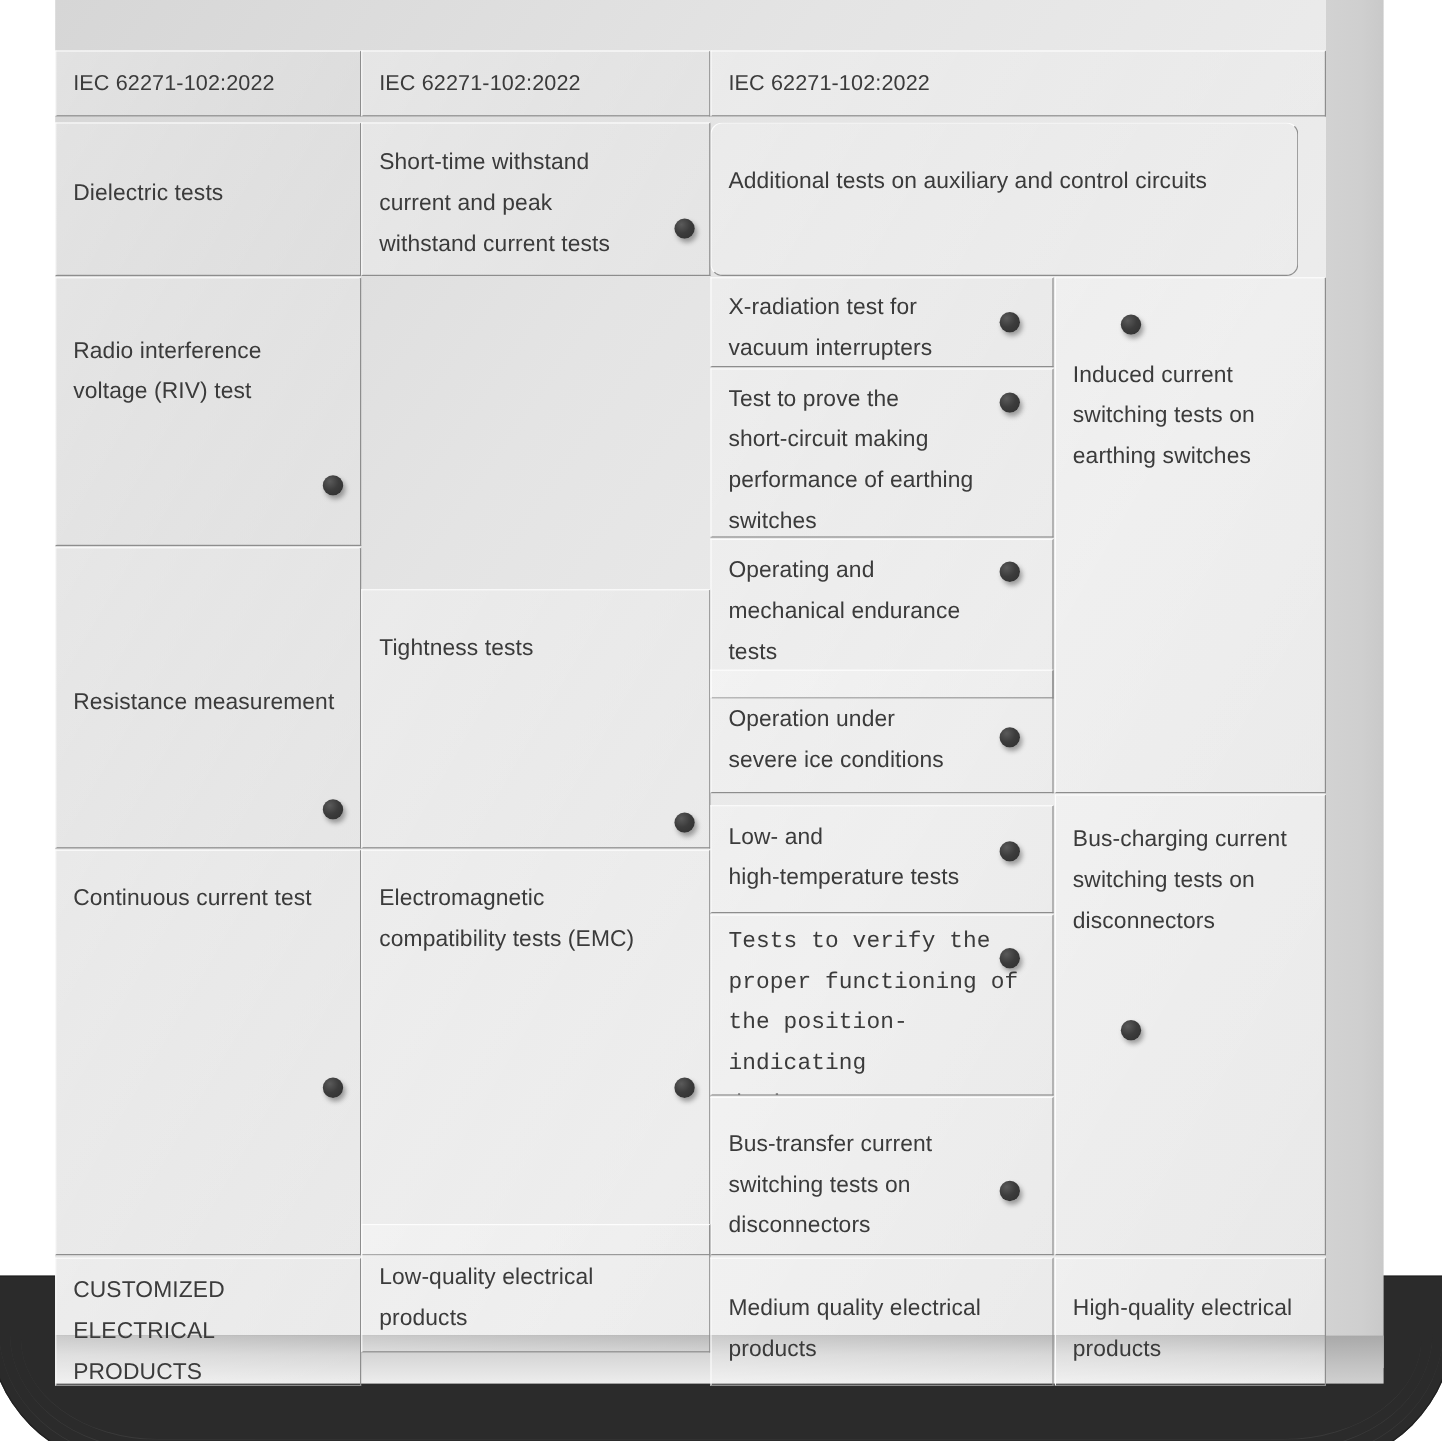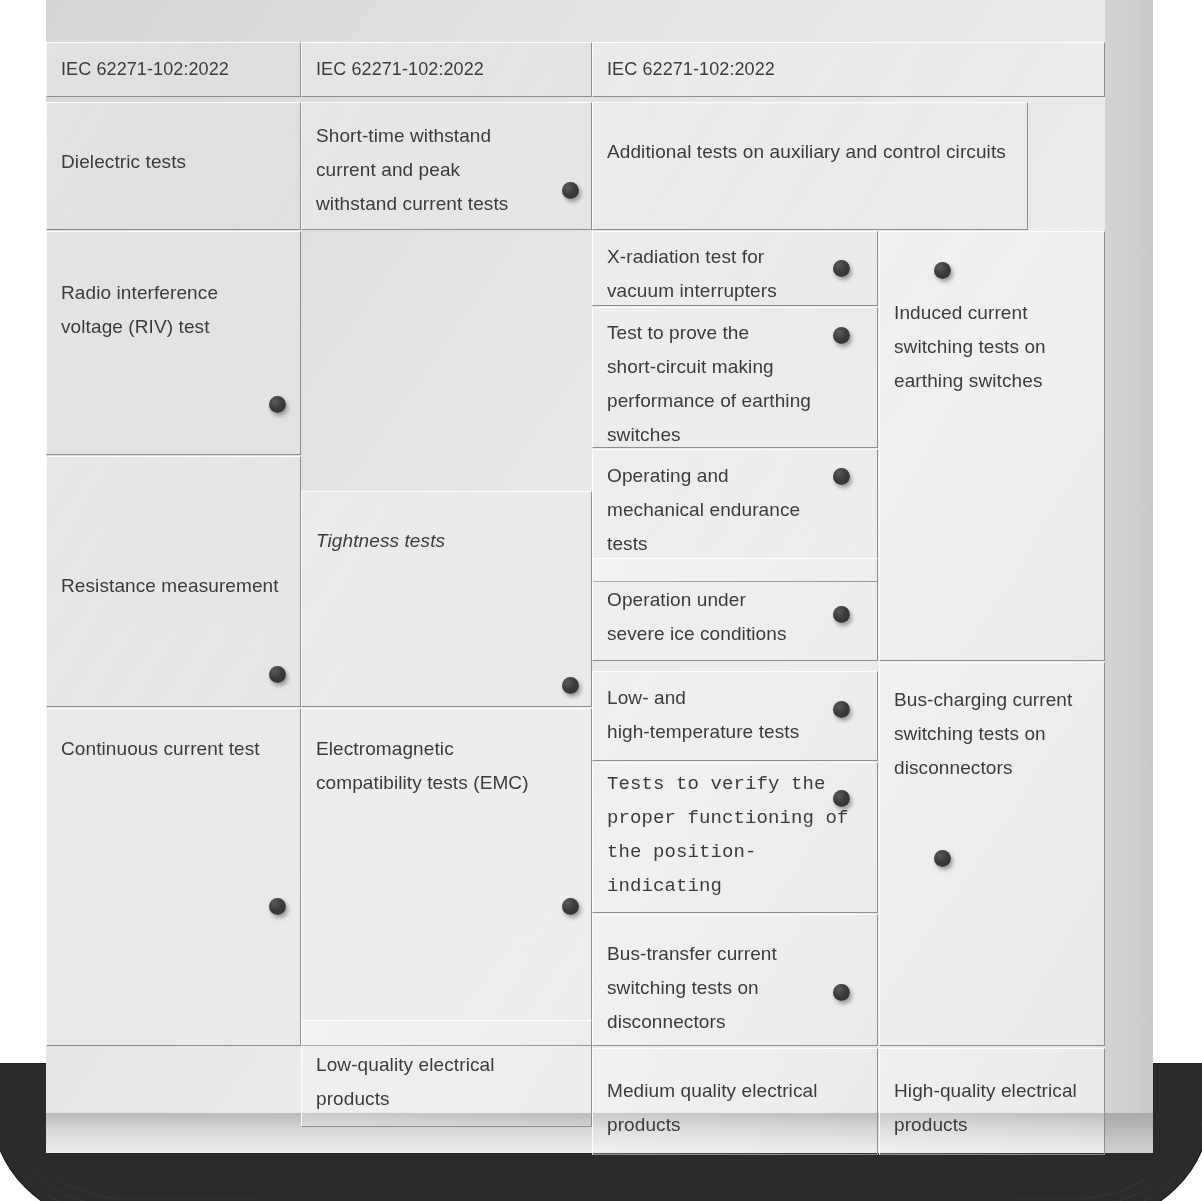--- a/index.html
+++ b/index.html
@@ -111,41 +111,41 @@
     <div class="cell" style="left:0px;top:60px;width:255px;height:128px;">
       <span class="txt" style="top:42px;">Dielectric tests</span>
 
     </div>
     <div class="cell" style="left:255px;top:60px;width:291px;height:128px;">
       <span class="txt" style="top:16px;">Short-time withstand
 current and peak
 withstand current tests</span>
       <span class="dot" style="left:260px;top:79px;"></span>
     </div>
-    <div class="cell" style="left:546px;top:60px;width:436px;height:128px;">
+    <div class="cell" style="left:546px;top:60px;width:490px;height:128px;border-radius:10px;">
       <span class="txt" style="top:32px;">Additional tests on auxiliary and control circuits</span>
 
     </div>
 
     <div class="cell" style="left:0px;top:189px;width:255px;height:224px;">
       <span class="txt" style="top:44px;">Radio interference
 voltage (RIV) test</span>
       <span class="dot" style="left:222px;top:164px;"></span>
     </div>
     <div class="cell" style="left:0px;top:414px;width:255px;height:251px;">
       <span class="txt" style="top:112px;">Resistance measurement</span>
       <span class="dot" style="left:222px;top:209px;"></span>
     </div>
     <div class="cell" style="left:0px;top:666px;width:255px;height:338px;">
       <span class="txt" style="top:23px;">Continuous current test</span>
       <span class="dot" style="left:222px;top:189px;"></span>
     </div>
 
     <div class="cell" style="left:255px;top:449px;width:291px;height:216px;">
-      <span class="txt" style="top:32px;font-style:italic;">Tightness tests</span>
+      <span class="txt" style="top:32px;">Tightness tests</span>
       <span class="dot" style="left:260px;top:185px;"></span>
     </div>
     <div class="cell" style="left:255px;top:666px;width:291px;height:338px;">
       <span class="txt" style="top:23px;">Electromagnetic
 compatibility tests (EMC)</span>
       <span class="dot" style="left:260px;top:189px;"></span>
     </div>
 
     <div class="cell" style="left:546px;top:189px;width:286px;height:75px;">
       <span class="txt" style="top:8px;">X-radiation test for
@@ -195,20 +195,25 @@
 earthing switches</span>
       <span class="dot" style="left:54px;top:30px;"></span>
     </div>
     <div class="cell" style="left:833px;top:620px;width:226px;height:384px;">
       <span class="txt" style="top:20px;">Bus-charging current
 switching tests on
 disconnectors</span>
       <span class="dot" style="left:54px;top:187px;"></span>
     </div>
 
+    <div class="cell" style="left:0px;top:1006px;width:255px;height:107px;">
+      <span class="txt" style="top:10px;">CUSTOMIZED
+ELECTRICAL
+PRODUCTS</span>
+    </div>
     <div class="cell" style="left:255px;top:978px;width:291px;height:107px;">
       <span class="txt" style="top:27px;">Low-quality electrical
 products</span>
     </div>
     <div class="cell" style="left:546px;top:1006px;width:286px;height:107px;">
       <span class="txt" style="top:25px;">Medium quality electrical
 products</span>
     </div>
     <div class="cell" style="left:833px;top:1006px;width:226px;height:107px;">
       <span class="txt" style="top:25px;">High-quality electrical

